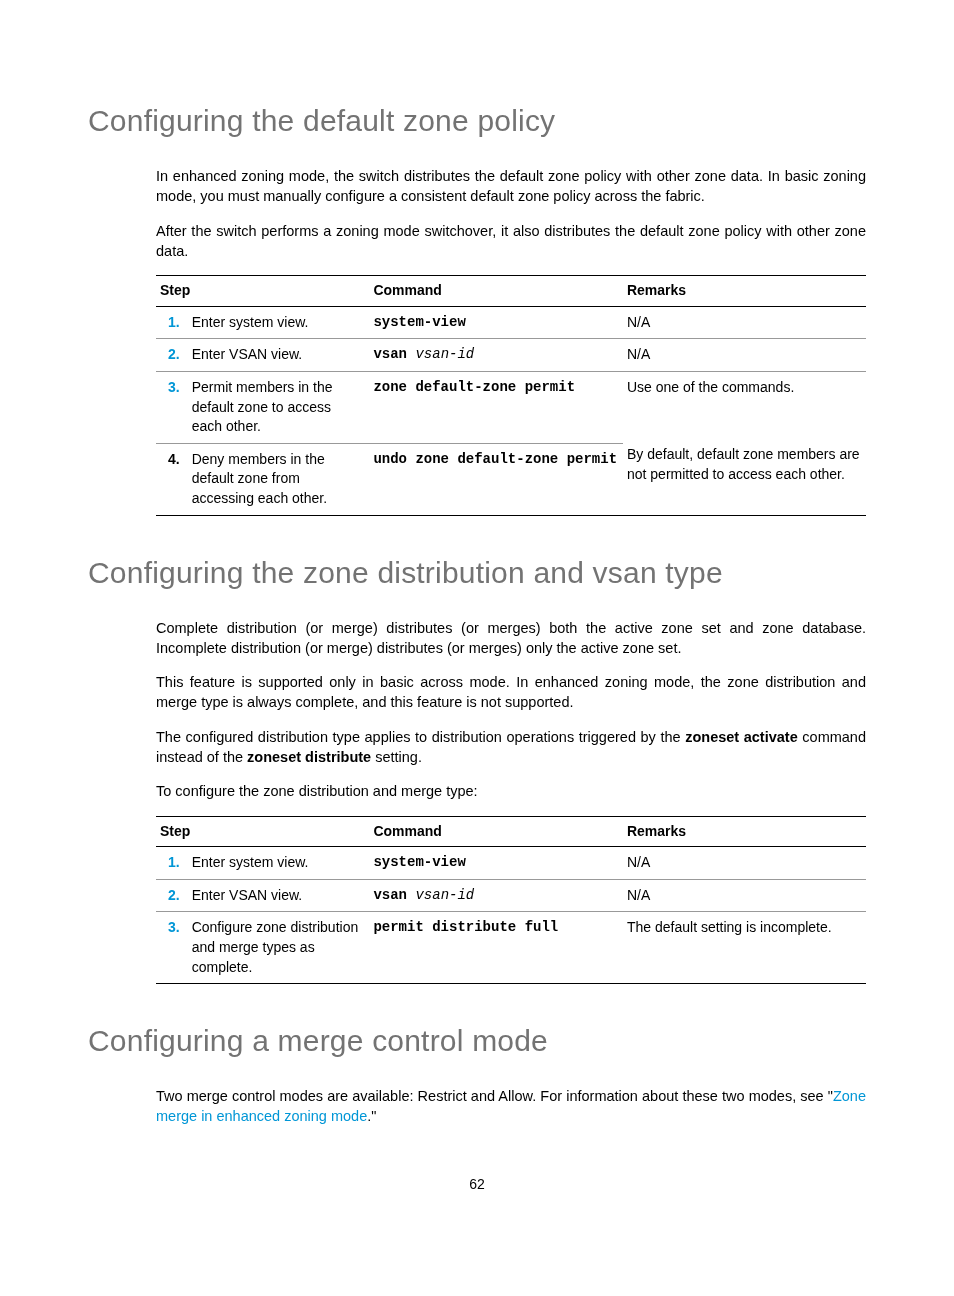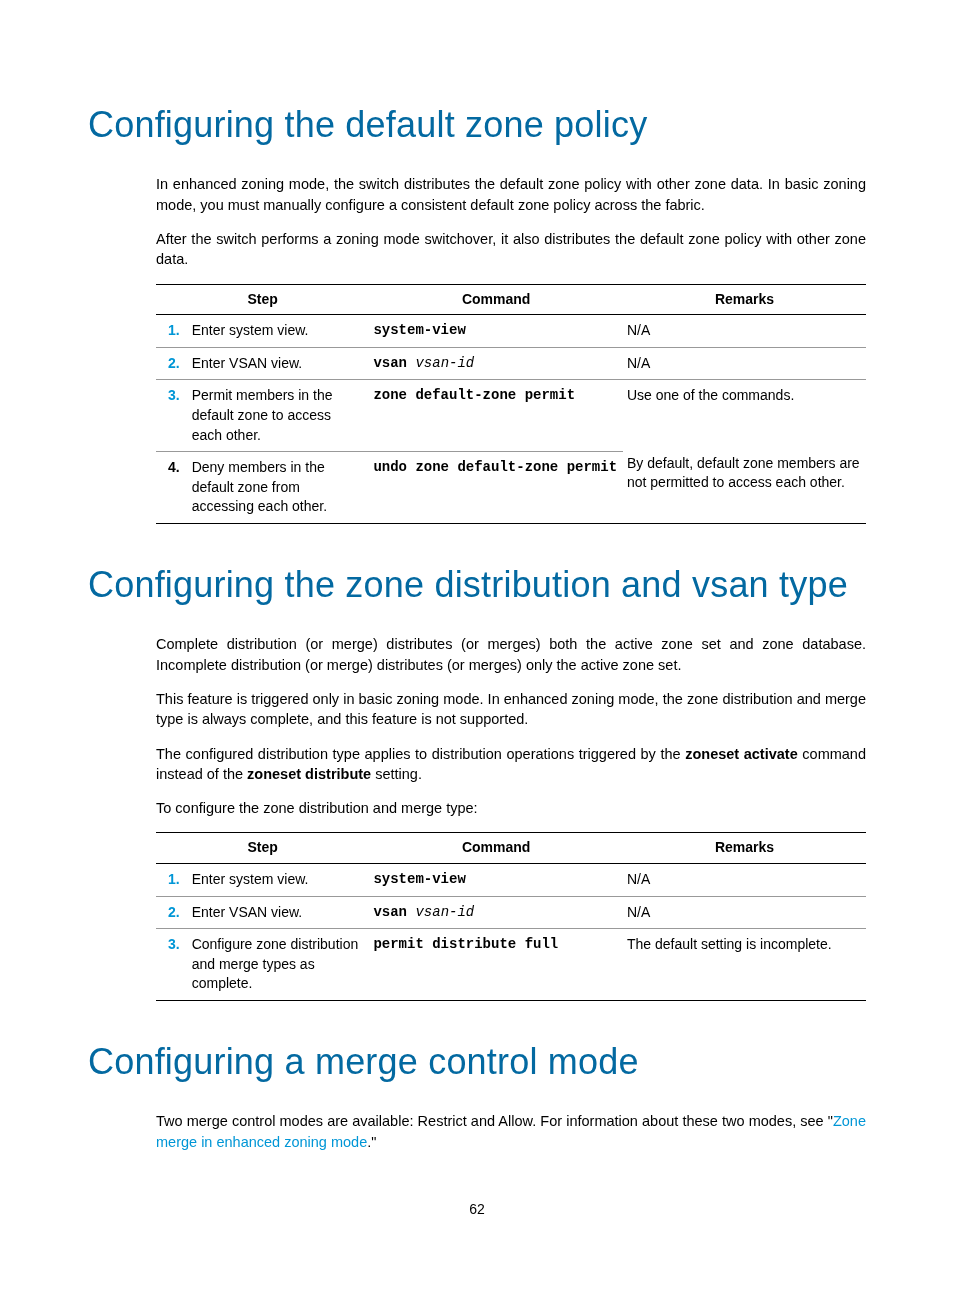--- a/index.html
+++ b/index.html
@@ -10,42 +10,42 @@
     body {
       font-family: "Futura", "Century Gothic", "Trebuchet MS", Arial, sans-serif;
       background: #fff;
       color: #000;
       width: 954px;
       padding: 100px 88px 40px 88px;
       font-size: 14.5px;
       line-height: 1.4;
     }
     h2.section-heading {
-      color: #0369a1;
+      color: #737373;
       font-weight: 400;
-      font-size: 36px;
+      font-size: 30px;
       margin-bottom: 24px;
       letter-spacing: 0.2px;
     }
     .body-content {
       padding-left: 68px;
     }
     p {
       margin-bottom: 14px;
       text-align: justify;
     }
     table {
       width: 100%;
       border-collapse: collapse;
       margin-top: 8px;
       margin-bottom: 28px;
       font-size: 14px;
     }
     table thead th {
-      text-align: center;
+      text-align: left;
       font-weight: 700;
       border-bottom: 1.5px solid #000;
       border-top: 1.5px solid #000;
       padding: 5px 4px 5px 4px;
     }
     table tbody td {
       border-bottom: 1px solid #999;
       padding: 6px 4px;
       vertical-align: top;
     }
@@ -135,21 +135,21 @@
         <td class="cmd"><span class="bold">undo zone default-zone permit</span></td>
         <td class="remarks remarks-split-bottom">By default, default zone members are not permitted to access each other.</td>
       </tr>
     </tbody>
   </table>
 </div>
 
 <h2 class="section-heading section-gap">Configuring the zone distribution and vsan type</h2>
 <div class="body-content">
   <p>Complete distribution (or merge) distributes (or merges) both the active zone set and zone database. Incomplete distribution (or merge) distributes (or merges) only the active zone set.</p>
-  <p>This feature is triggered only in basic zoning mode. In enhanced zoning mode, the zone distribution and merge type is always complete, and this feature is not supported.</p>
+  <p>This feature is supported only in basic across mode. In enhanced zoning mode, the zone distribution and merge type is always complete, and this feature is not supported.</p>
   <p>
     <span>The configured distribution type applies to distribution operations triggered by the </span><b>zoneset activate</b><span> command instead of the </span><b>zoneset distribute</b><span> setting.</span>
   </p>
   <p>To configure the zone distribution and merge type:</p>
 
   <table>
     <thead>
       <tr>
         <th colspan="2">Step</th>
         <th>Command</th>

